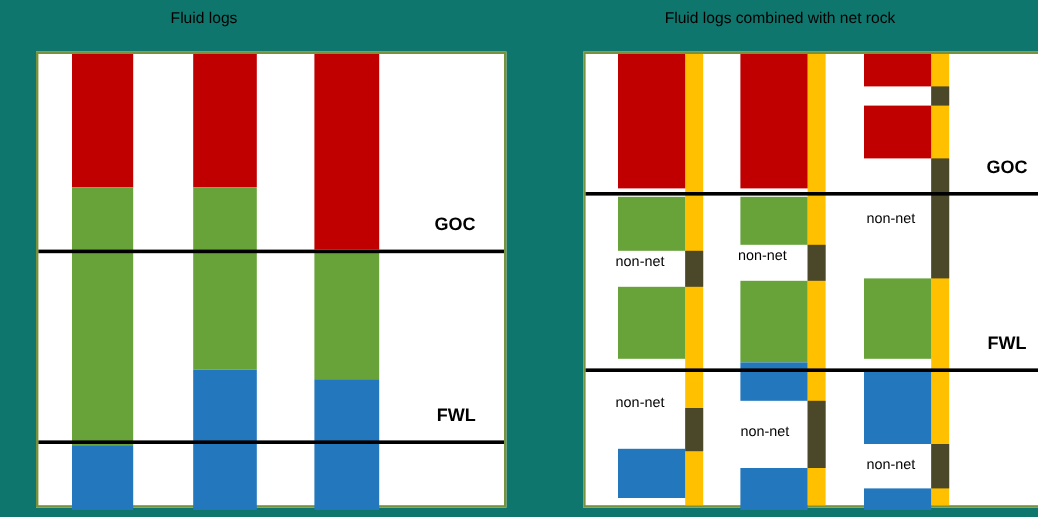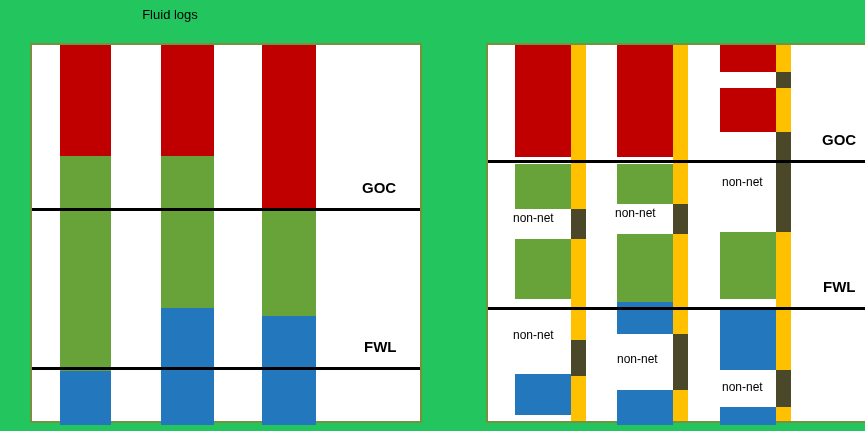--- a/index.html
+++ b/index.html
@@ -1,21 +1,21 @@
 <!DOCTYPE html>
 <html><head>
 <meta charset="utf-8">
 <style>
   html, body { margin: 0; padding: 0; background: #ffffff; }
   body { font-family: "Liberation Sans", sans-serif; color: #000; }
   .canvas {
     position: relative;
     width: 865px;
     height: 431px;
-    background: #22c55e;
+    background: #0f766e;
     overflow: hidden;
   }
   .panel-title {
     position: absolute;
     transform: translateX(-50%);
     font-size: 13px;
     white-space: nowrap;
     color: #000;
   }
   .diagram-box {
@@ -45,20 +45,21 @@
   .strip { z-index: 1; }
   .dark-seg { z-index: 2; }
 </style>
 </head>
 <body>
 
 <div class="canvas">
 
   <div class="panel-title" style="left:170px; top:7px;">Fluid logs</div>
 
+  <div class="panel-title" style="left:650px; top:7px;">Fluid logs combined with net rock</div>
 
   <div class="diagram-box" style="left: 7px; top: 43px; width: 392px; height: 380px; border-color: rgb(118, 146, 60);">
       <div class="seg" style="left: 28px; top: 0px; width: 51px; height: 111px; background: rgb(192, 0, 0);"></div>
       <div class="seg" style="left: 28px; top: 111px; width: 51px; height: 215px; background: rgb(104, 163, 58);"></div>
       <div class="seg" style="left: 28px; top: 326px; width: 51px; height: 54px; background: rgb(34, 119, 189);"></div>
       <div class="seg" style="left: 129px; top: 0px; width: 53px; height: 111px; background: rgb(192, 0, 0);"></div>
       <div class="seg" style="left: 129px; top: 111px; width: 53px; height: 152px; background: rgb(104, 163, 58);"></div>
       <div class="seg" style="left: 129px; top: 263px; width: 53px; height: 117px; background: rgb(34, 119, 189);"></div>
       <div class="seg" style="left: 230px; top: 0px; width: 54px; height: 163px; background: rgb(192, 0, 0);"></div>
       <div class="seg" style="left: 230px; top: 163px; width: 54px; height: 108px; background: rgb(104, 163, 58);"></div>

